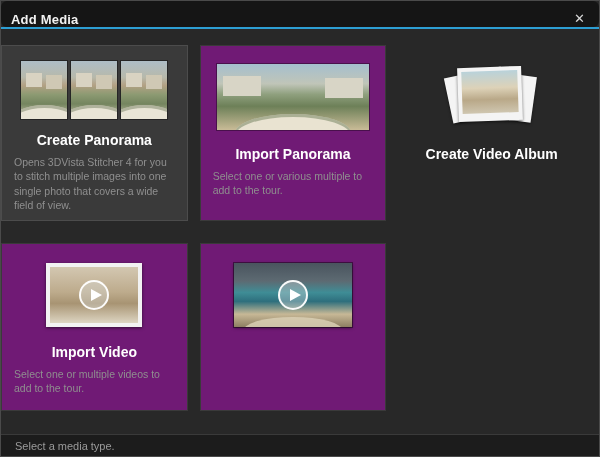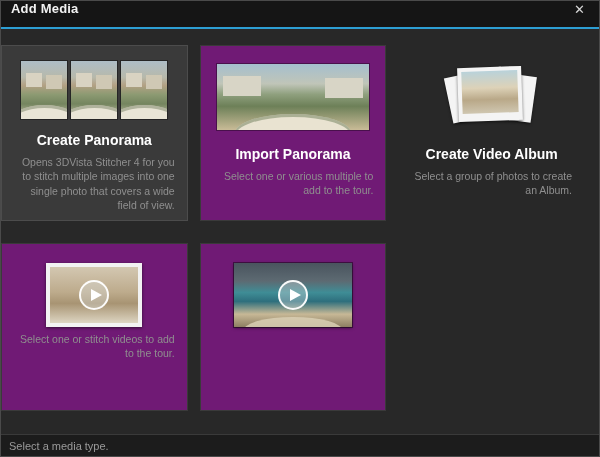--- a/index.html
+++ b/index.html
@@ -11,22 +11,23 @@
     display:flex;flex-direction:column;
     background:#282828;
     border:1px solid #4a4a4a;
     overflow:hidden;
   }
 
   
   .titlebar{
     height:26px;flex:0 0 26px;
     background:#151515;
-    display:flex;align-items:flex-start;
+    display:flex;align-items:flex-end;
     padding:0 10px;
+    border-radius:6px;
   }
   .titlebar .title{
     color:#f2f2f2;font-size:13px;font-weight:700;letter-spacing:.2px;
   }
   .titlebar .close{
     margin-left:auto;color:#d8d8d8;font-size:13px;line-height:1;
     padding:2px 4px;cursor:pointer;
   }
   .accent{height:2px;flex:0 0 2px;background:#2d9ed3;}
 
@@ -55,21 +56,21 @@
     height:74px;display:flex;align-items:center;justify-content:center;
     margin-top:4px;
   }
 
   .tile-title{
     color:#ffffff;font-size:14px;font-weight:700;
     margin:12px 0 7px 0;text-align:center;
   }
   .tile-desc{
     color:#8f8f8f;font-size:10.5px;line-height:1.35;
-    align-self:stretch;padding:0 4px;text-align:right;
+    align-self:stretch;padding:0 4px;
   }
 
   
   .triple{display:flex;}
   .mini-photo{
     width:46px;height:58px;margin:0 2px;position:relative;overflow:hidden;
     background:linear-gradient(180deg,#aebdc6 0%,#b7b9ab 28%,#b3a184 42%,#8c9a72 58%,#74855f 74%,#cbc5ae 100%);
     box-shadow:0 0 0 1px rgba(0,0,0,.35);
   }
   .mini-photo::before{
@@ -145,21 +146,21 @@
     content:"";position:absolute;left:10px;top:7px;
     border-left:11px solid #ffffff;
     border-top:6px solid transparent;
     border-bottom:6px solid transparent;
   }
 
   
   .statusbar{
     height:22px;flex:0 0 22px;
     background:#1c1c1c;border-top:1px solid #3a3a3a;
-    display:flex;align-items:center;padding:0 8px;
+    display:flex;align-items:center;padding:0 14px;
   }
   .statusbar .status-text{color:#9a9a9a;font-size:11px;}
 </style>
 </head>
 <body>
 
 <div class="window">
 
   <div class="titlebar">
     <span class="title">Add Media</span>
@@ -193,31 +194,31 @@
       <div class="thumb-area">
         <div class="album">
           <div class="card card-back-left"></div>
           <div class="card card-back-right"></div>
           <div class="card card-front">
             <div class="img"></div>
           </div>
         </div>
       </div>
       <div class="tile-title">Create Video Album</div>
-      <div class="tile-desc">Select a group of photos to create an Album.</div>
     </div>
 
     <div class="tile">
       <div class="thumb-area">
         <div class="video-thumb">
           <div class="img"></div>
           <div class="play"></div>
         </div>
       </div>
-      <div class="tile-desc">Select one or stitch videos to add to the tour.</div>
+      <div class="tile-title">Import Video</div>
+      <div class="tile-desc">Select one or multiple videos to add to the tour.</div>
     </div>
 
     <div class="tile">
       <div class="thumb-area">
         <div class="video360-thumb">
           <div class="play"></div>
         </div>
       </div>
     </div>
 

